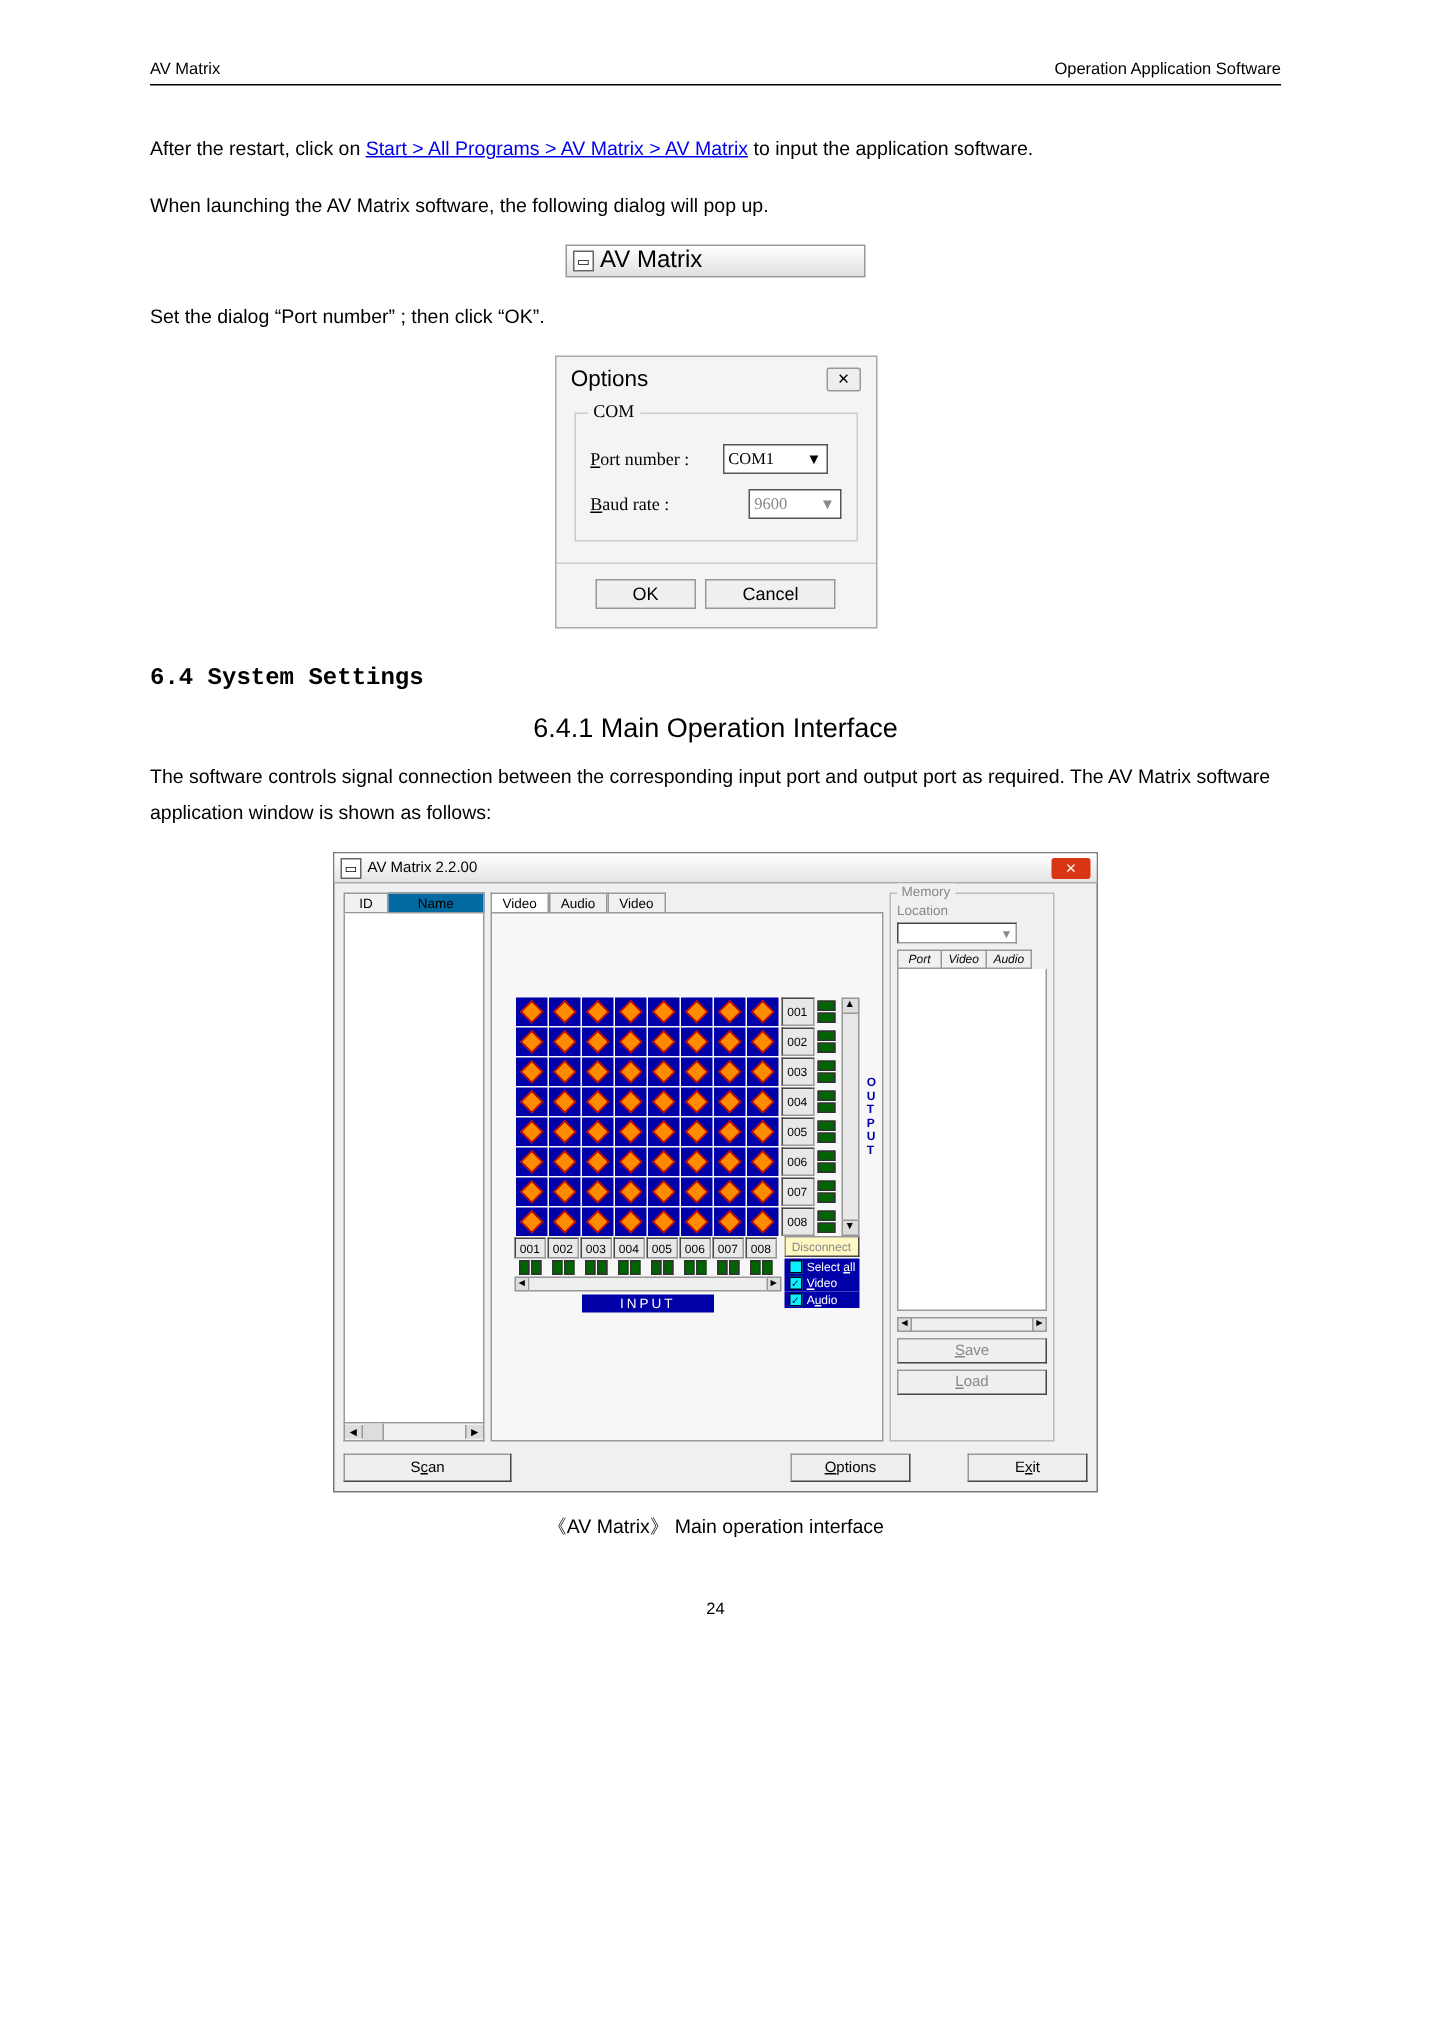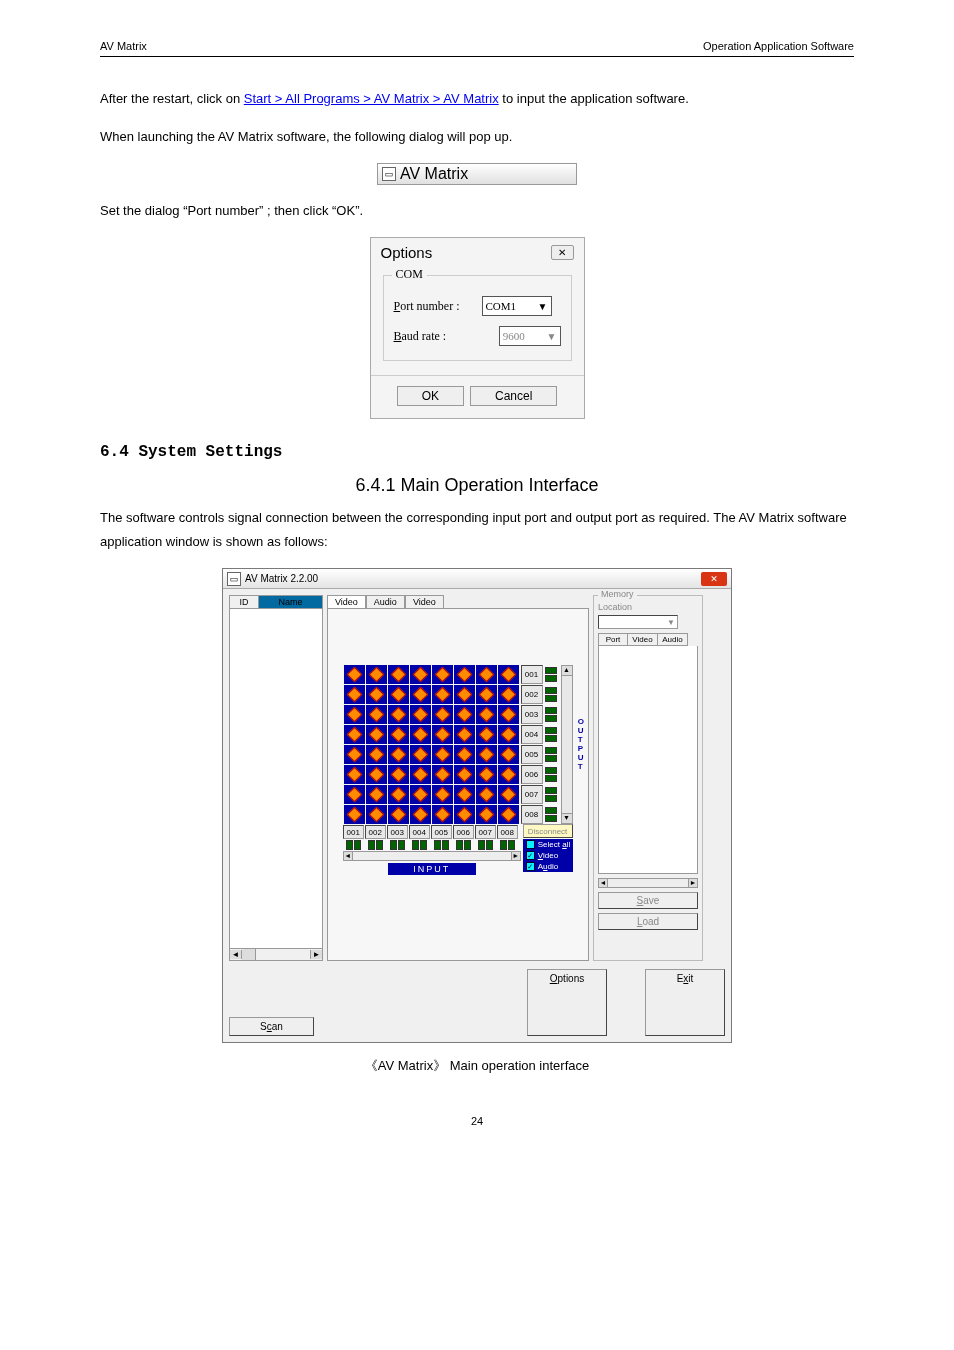--- a/index.html
+++ b/index.html
@@ -72,31 +72,31 @@
     .input-hscroll { display: flex; width: 178px; height: 10px; margin-top: 1px; }
     .input-hscroll .scroll-arrow { width: 10px; height: 10px; background: #ddd; border: 1px solid #999; font-size: 7px; }
     .input-hscroll .track { flex: 1; background: #eee; border-top: 1px solid #999; border-bottom: 1px solid #999; }
     .input-text-bar { background: #0000a8; color: #fff; font-size: 9px; text-align: center; padding: 1px 0; width: 88px; margin-top: 2px; letter-spacing: 2px; }
     .right-panel { width: 110px; display: flex; flex-direction: column; gap: 4px; }
     .memory-group { border: 1px solid #bbb; padding: 6px 4px; position: relative; flex: 1; }
     .mem-legend { position: absolute; top: -7px; left: 4px; background: #f0f0f0; padding: 0 3px; font-size: 9px; color: #888; }
     .loc-label { font-size: 9px; color: #888; margin-bottom: 3px; }
     .loc-select { width: 80px; height: 14px; border: 1px inset #999; background: #fff; color: #888; margin-bottom: 4px; display: flex; justify-content: flex-end; align-items: center; padding-right: 2px; font-size: 8px; }
     .mem-head { display: flex; }
-    .mem-col { border: 1px solid #999; text-align: center; font-size: 8px; padding: 1px 0; background: #f0f0f0; }
+    .mem-col { border: 1px solid #999; text-align: center; font-size: 8px; padding: 1px 0; background: #f0f0f0; font-style: italic; }
     .mem-col.port { width: 30px; }
     .mem-col.va { width: 30px; border-left: none; }
     .mem-list { border: 1px solid #999; border-top: none; background: #fff; height: 228px; }
     .mem-hscroll { height: 10px; display: flex; margin-top: 4px; }
     .mem-hscroll .scroll-arrow { width: 10px; height: 10px; background: #ddd; border: 1px solid #999; font-size: 7px; }
     .mem-hscroll .track { flex: 1; background: #eee; border-top: 1px solid #999; border-bottom: 1px solid #999; }
     .mem-btn { border: 1px outset #999; background: #efefef; padding: 2px 0; font-size: 10px; color: #888; text-align: center; margin-top: 4px; }
     .bottom-row { display: flex; padding: 2px 6px 6px 6px; gap: 4px; }
     .bot-btn { border: 1px outset #999; background: #efefef; padding: 3px 0; font-size: 10px; text-align: center; }
-    .bot-scan { width: 85px; margin-top: 48px; }
+    .bot-scan { width: 112px; }
     .bot-gap { flex: 1; }
     .bot-options { width: 80px; }
     .bot-exit { width: 80px; }
     .figure-caption { text-align: center; font-size: 13px; margin-top: 6px; }
     .u { text-decoration: underline; }
   </style>
 </head>
 <body>
 
 <div class="header">

